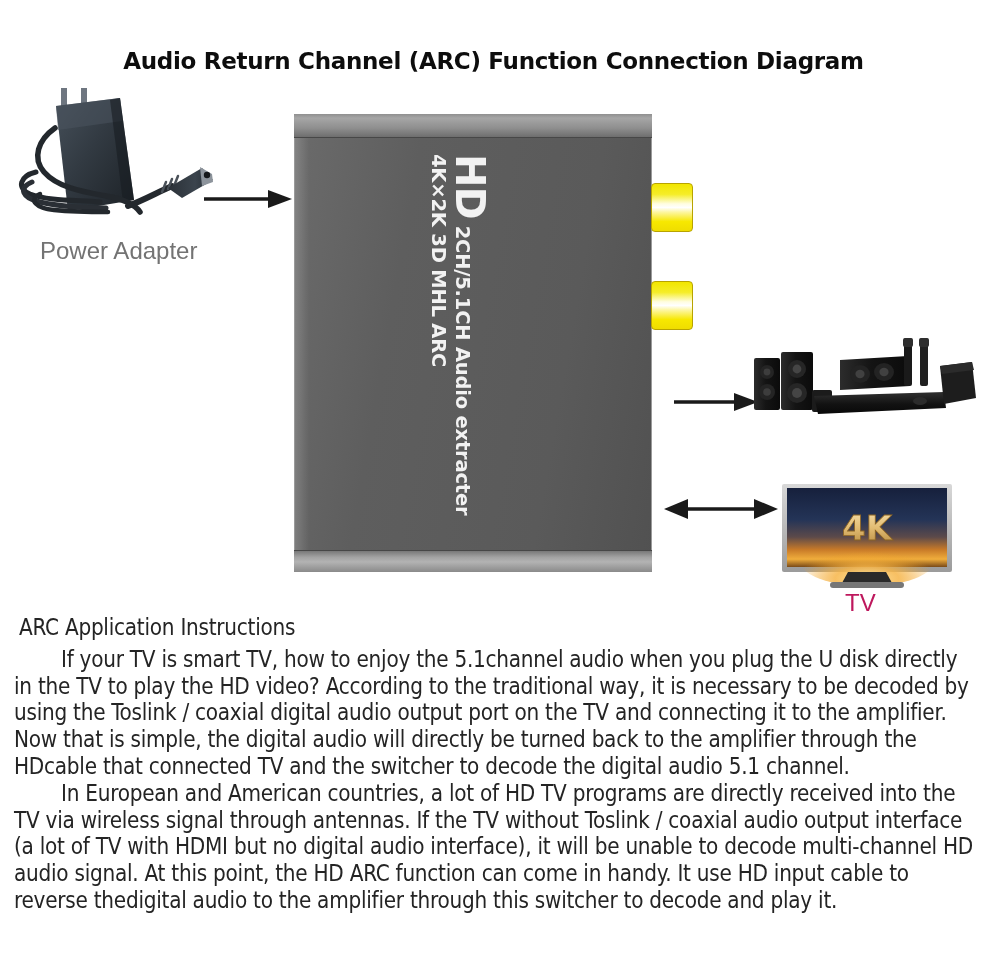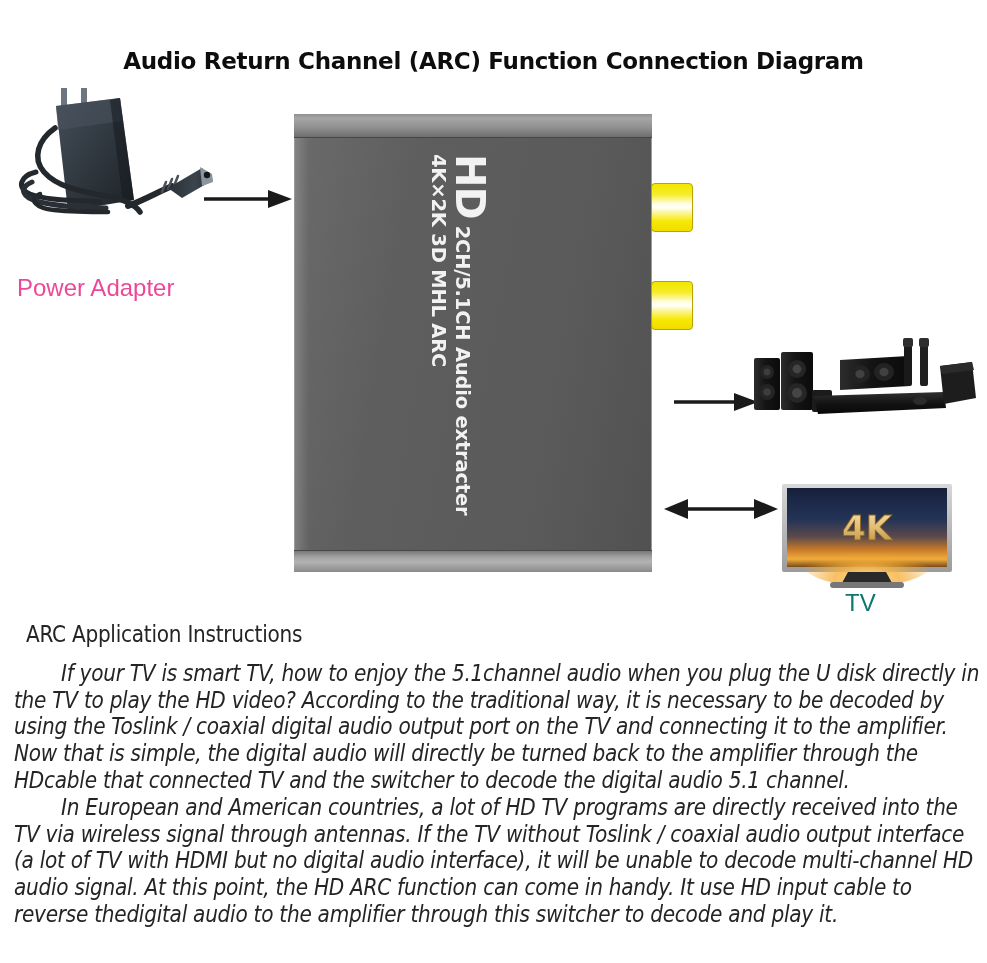--- a/index.html
+++ b/index.html
@@ -138,27 +138,26 @@
   
   #power-adapter {
     position: absolute;
     left: 10px;
     top: 88px;
     width: 205px;
     height: 150px;
   }
   #adapter-label {
     position: absolute;
-    left: 17px;
+    left: 40px;
     top: 237px;
     font-size: 24px;
-    color: #ec4899;
+    color: #737373;
     font-family: "Liberation Sans", sans-serif;
     white-space: nowrap;
-    margin-top: 37px;
   }
 
   
   .arrow-svg { position: absolute; }
   #arrow-power { left: 200px; top: 185px; }
   #arrow-speaker { left: 672px; top: 388px; }
   #arrow-tv { left: 662px; top: 494px; }
 
   
   #speakers {
@@ -183,38 +182,38 @@
     left: 782px;
     top: 484px;
     width: 187px;
     height: 105px;
   }
   #tv-label {
     position: absolute;
     left: 845px;
     top: 589px;
     font-size: 24px;
-    color: #0f766e;
+    color: #be185d;
     white-space: nowrap;
   }
 
   
   #body-copy {
     position: absolute;
     left: 14px;
     top: 609px;
     width: 966px;
     font-family: "DejaVu Sans Condensed", "Liberation Sans", sans-serif;
     font-size: 22.3px;
     line-height: 26.8px;
     color: #242424;
     letter-spacing: -0.25px;
   }
-  #body-copy .heading { margin: 12px; }
-  #body-copy p { margin: 0; text-indent: 47px; font-style: italic; }
+  #body-copy .heading { margin: 5px; }
+  #body-copy p { margin: 0; text-indent: 47px; }
 </style>
 </head>
 <body>
 
 <div id="page-title">Audio Return Channel (ARC) Function Connection Diagram</div>
 
 <div id="diagram">
 
   <div id="power-adapter">
     <svg width="205" height="150" viewBox="0 0 205 150">

